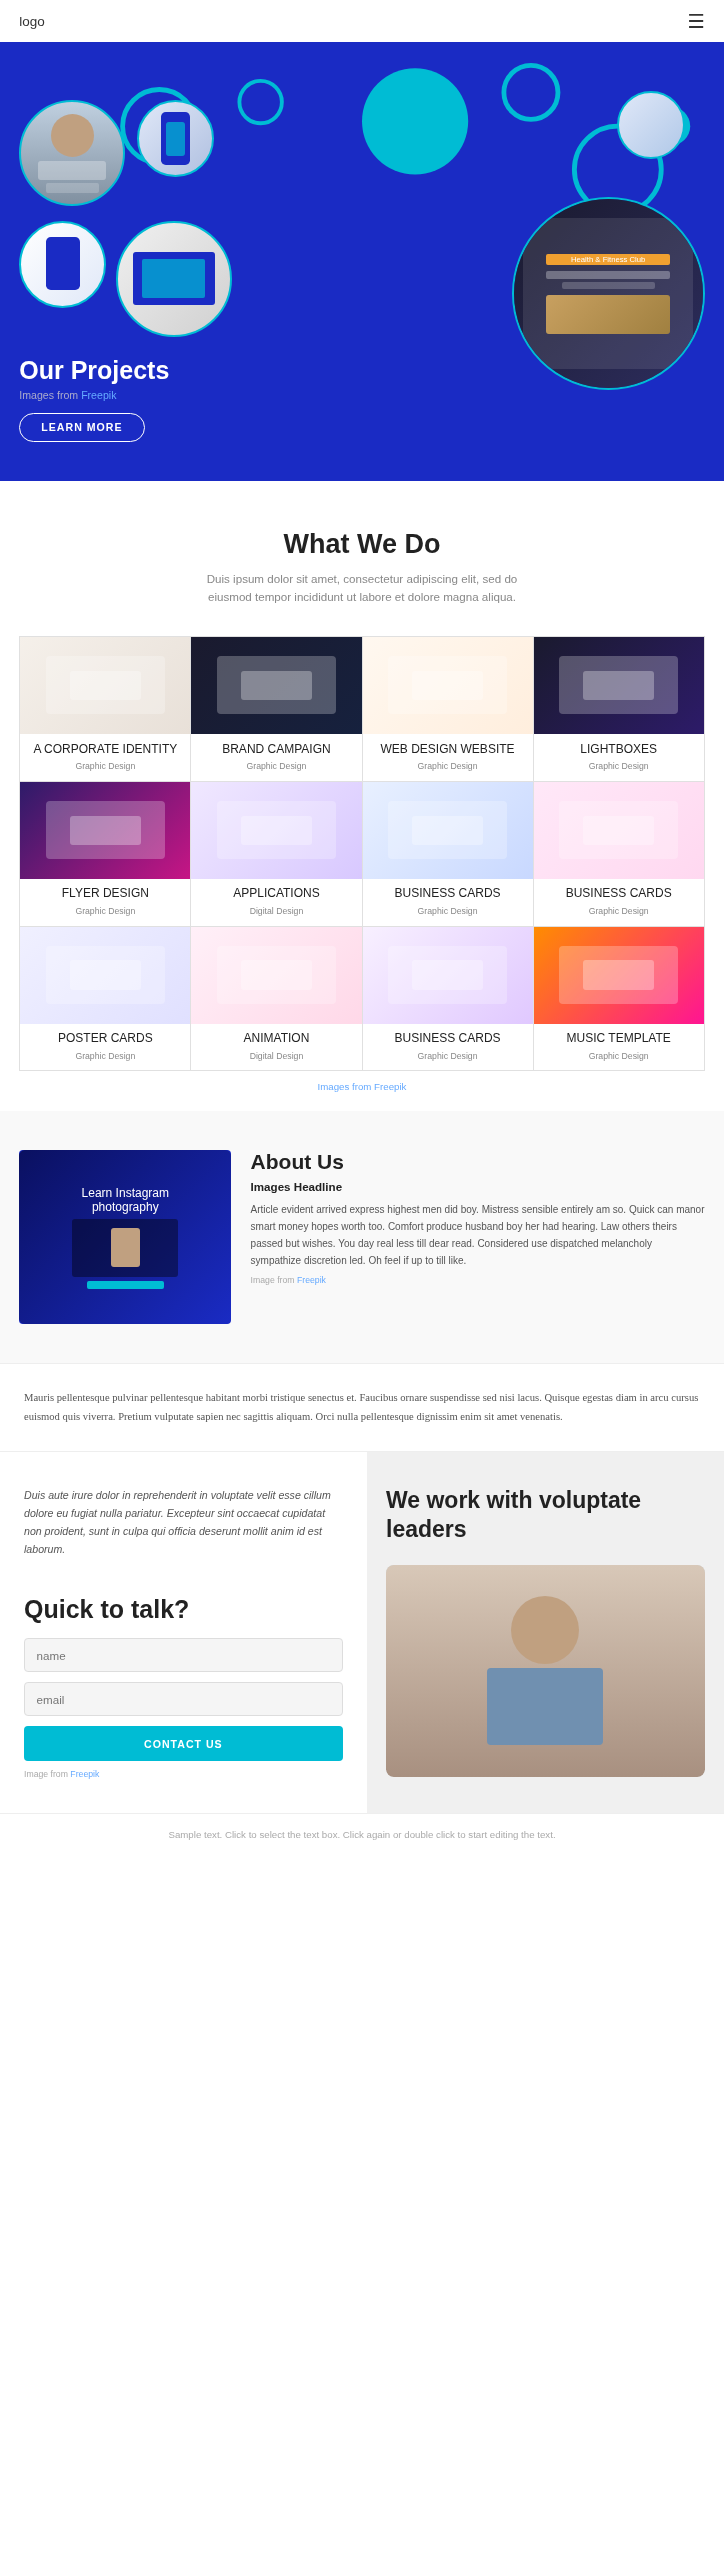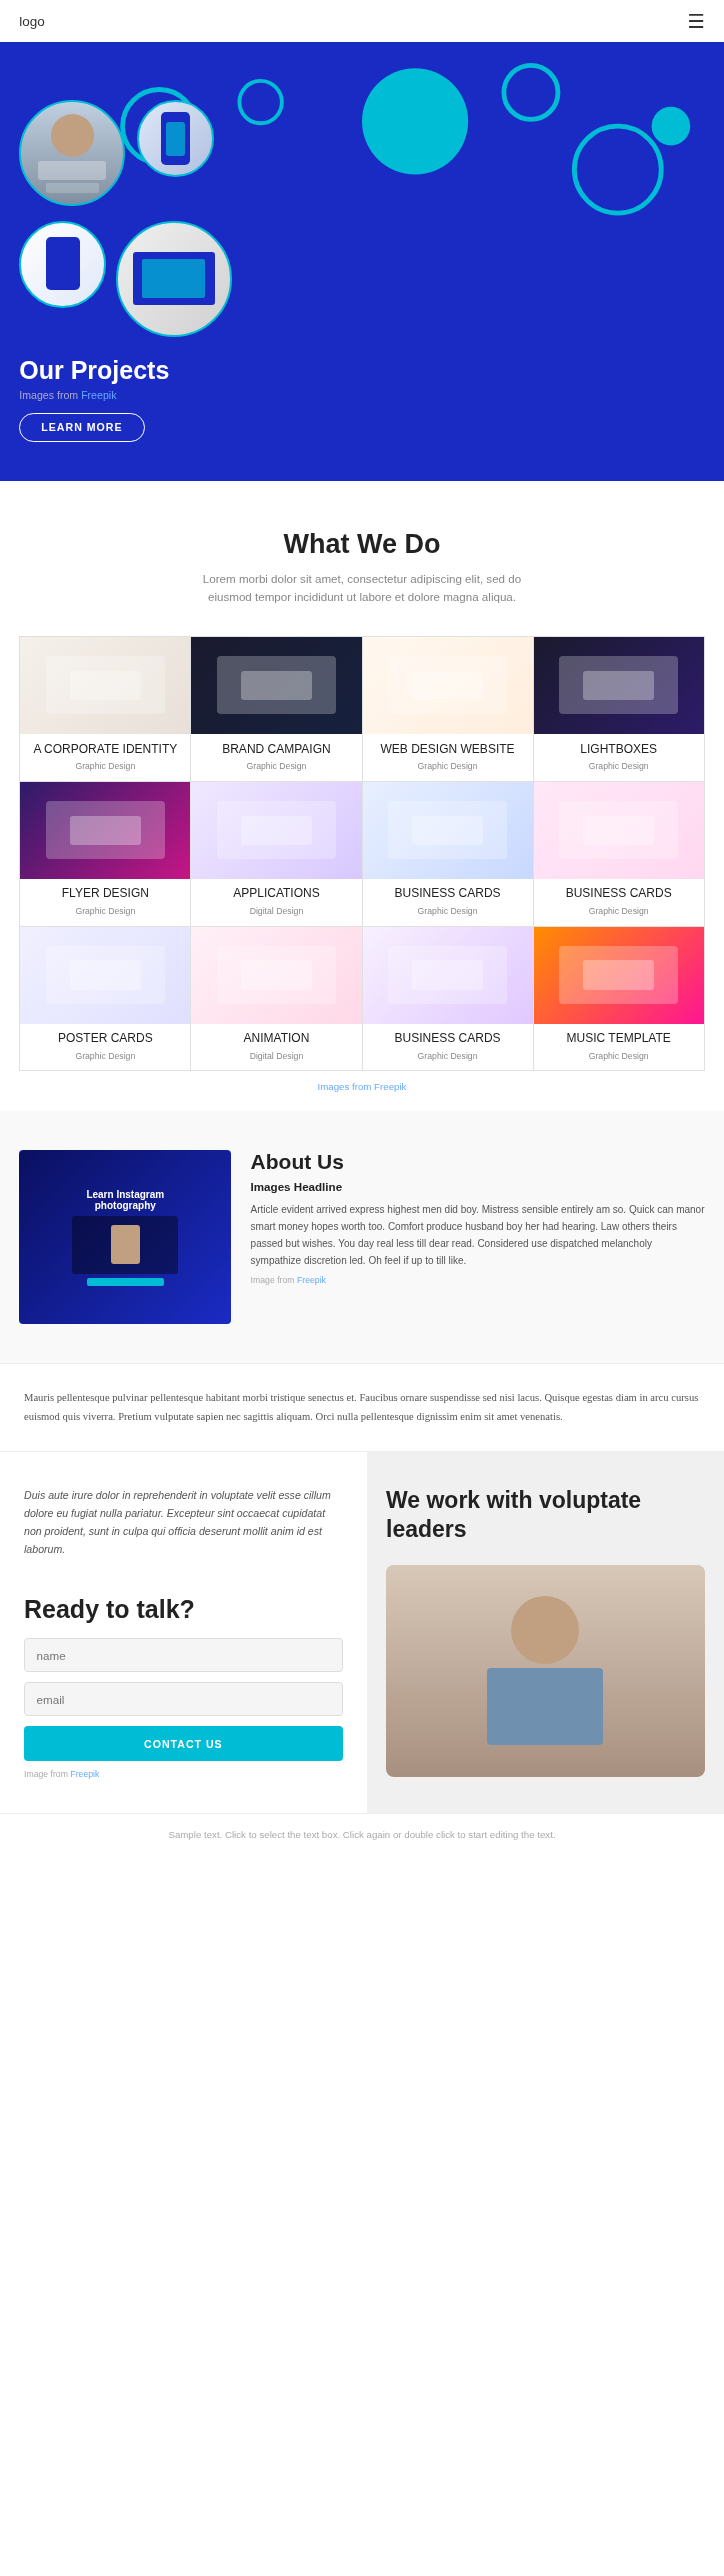--- a/index.html
+++ b/index.html
@@ -152,26 +152,42 @@
         </div>
       </div>
 
       <h1 class="hero-title">Our Projects</h1>
       <p class="hero-subtitle">
         <span>Images from</span> <a>Freepik</a>
       </p>
       <button class="learn-more-btn">LEARN MORE</button>
     </div>
 
+    <div style="width:251px;position:relative;height:348px;flex-shrink:0;">
+
+      <div style="position:absolute;right:0;top:126px;width:193px;height:193px;border-radius:50%;overflow:hidden;border:2.9px solid #00bcd4;background:linear-gradient(135deg,#1a2bc4,#2d3bc4);">
+        <div style="width:100%;height:100%;background:linear-gradient(135deg,#1a1a2e,#2d2d5e);display:flex;align-items:center;justify-content:center;">
+          <div style="width:90%;height:80%;background:rgba(255,255,255,0.1);border-radius:3.9px;display:flex;flex-direction:column;align-items:center;justify-content:center;padding:7.7px;">
+            <div style="width:80%;height:11.6px;background:#f0a030;border-radius:1.9px;margin-bottom:5.8px;font-size:7.7px;color:#fff;text-align:center;line-height:11.6px;">Health &amp; Fitness Club</div>
+            <div style="width:80%;height:7.7px;background:rgba(255,255,255,0.3);border-radius:1.9px;margin-bottom:2.9px;"></div>
+            <div style="width:60%;height:7.7px;background:rgba(255,255,255,0.2);border-radius:1.9px;"></div>
+            <div style="width:80%;height:39px;background:linear-gradient(135deg,#c8a060,#a08040);border-radius:2.9px;margin-top:5.8px;"></div>
+          </div>
+        </div>
+      </div>
+
+      <div style="position:absolute;right:19.3px;top:19.3px;width:68px;height:68px;border-radius:50%;overflow:hidden;border:2.9px solid #00bcd4;background:linear-gradient(135deg,#e0e8f8,#b0c8e8);">
+      </div>
+    </div>
   </div>
 </section>
 
 <section class="what-we-do">
   <h2 class="section-title">What We Do</h2>
-  <p class="section-desc">Lorem morbi dolor sit amet, consectetur adipiscing elit, sed do eiusmod tempor incididunt ut labore et dolore magna aliqua.</p>
+  <p class="section-desc">Duis ipsum dolor sit amet, consectetur adipiscing elit, sed do eiusmod tempor incididunt ut labore et dolore magna aliqua.</p>
 
   <div class="projects-grid" id="projects-grid">
       <div class="grid-item">
       <div class="grid-img-placeholder" style="background:linear-gradient(135deg,#f5f0ea,#e8e0d8);">
         <div style="width:70%;height:60%;background:rgba(255,255,255,0.25);border-radius:3.9px;display:flex;align-items:center;justify-content:center;">
           <div style="width:60%;height:50%;background:rgba(255,255,255,0.3);border-radius:2.9px;"></div>
         </div>
       </div>
       <div class="grid-item-label">A CORPORATE IDENTITY</div>
       <div class="grid-item-sublabel">Graphic Design</div>
@@ -279,21 +295,21 @@
 
   <p class="images-credit">
     <a>Images from Freepik</a>
   </p>
 </section>
 
 <section class="about-section">
   <div class="about-image">
     <div class="about-monitor">
       <div style="text-align:center;color:#fff;font-size:9.7px;padding:9.7px;">
-        <div style="font-size:10px;margin-bottom:2px;font-weight:bold;">Learn Instagram<br>photography</div>
+        <div style="font-size:12px;margin-bottom:2px;font-weight:normal;">Learn Instagram<br>photography</div>
         <div style="width:106px;height:58px;background:rgba(0,0,0,0.4);border-radius:2.9px;margin:4.8px auto;display:flex;align-items:center;justify-content:center;">
           <div style="width:29px;height:39px;background:#c0a080;border-radius:2.9px;"></div>
         </div>
         <div style="width:77px;height:7.7px;background:#00bcd4;border-radius:1.9px;margin:0 auto;"></div>
       </div>
     </div>
   </div>
   <div class="about-content">
     <h2 class="about-title">About Us</h2>
     <p class="about-headline">Images Headline</p>
@@ -304,21 +320,21 @@
   </div>
 </section>
 
 <section class="quote-section">
   <p class="quote-text">Mauris pellentesque pulvinar pellentesque habitant morbi tristique senectus et. Faucibus ornare suspendisse sed nisi lacus. Quisque egestas diam in arcu cursus euismod quis viverra. Pretium vulputate sapien nec sagittis aliquam. Orci nulla pellentesque dignissim enim sit amet venenatis.</p>
 </section>
 
 <section class="ready-section">
   <div class="ready-left">
     <p class="ready-italic">Duis aute irure dolor in reprehenderit in voluptate velit esse cillum dolore eu fugiat nulla pariatur. Excepteur sint occaecat cupidatat non proident, sunt in culpa qui officia deserunt mollit anim id est laborum.</p>
-    <h2 class="ready-title">Ready to talk?</h2>
+    <h2 class="ready-title">Quick to talk?</h2>
     <input class="form-input" type="text" placeholder="name" style="">
     <input class="form-input" type="email" placeholder="email" style="">
     <button class="contact-btn">CONTACT US</button>
     <p class="form-image-credit">
       <span>Image from</span> <a>Freepik</a>
     </p>
   </div>
 
   <div class="ready-right">
     <h2 class="ambitious-title">We work with voluptate leaders</h2>

